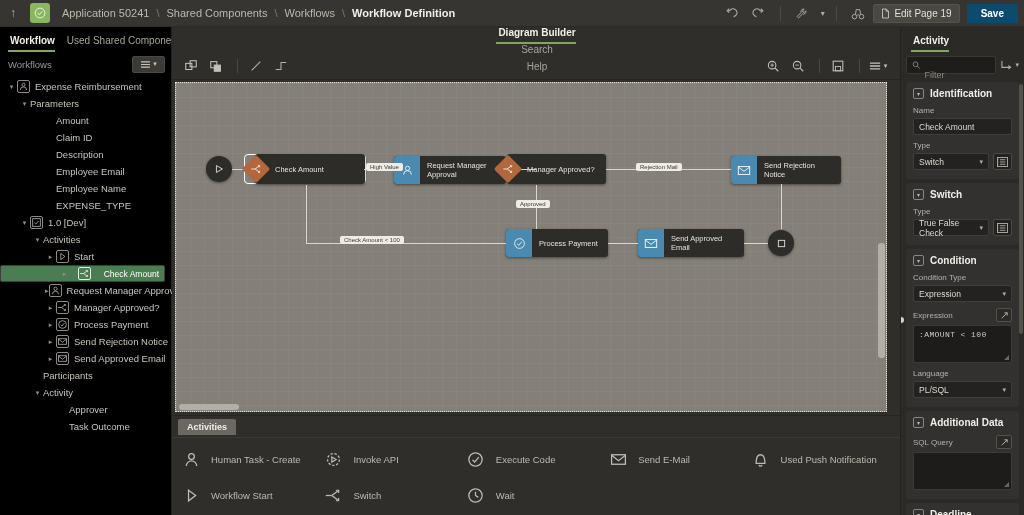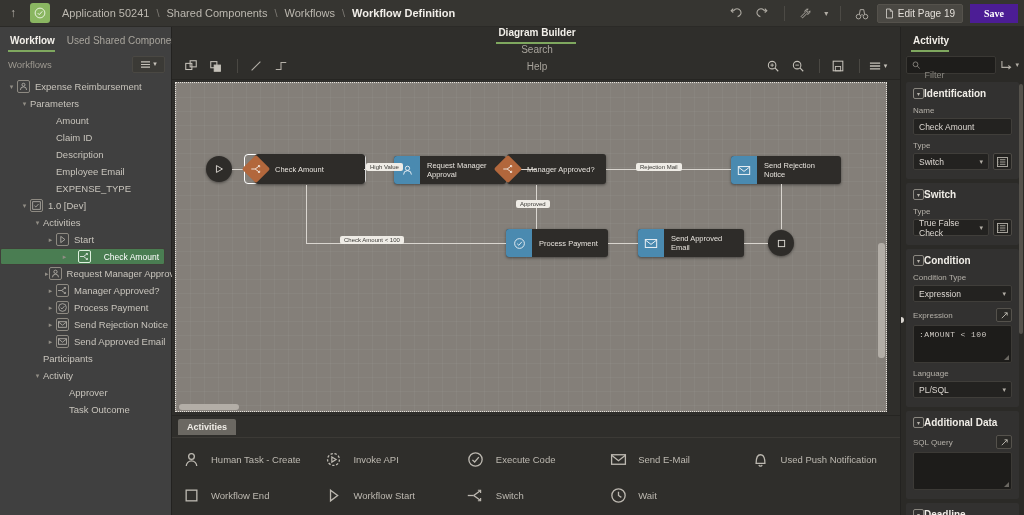--- a/index.html
+++ b/index.html
@@ -36,29 +36,29 @@
     width: 26px; height: 22px; display: flex; align-items: center; justify-content: center;
     color: #b0aca4; cursor: pointer; font-size: 13px;
   }
   .tdivider { width: 1px; height: 15px; background: #4c4a45; margin: 0 6px; }
   .btn-edit {
     display: flex; align-items: center; gap: 4px;
     background: #4a4843; border: 1px solid #55524c; border-radius: 2px;
     height: 19px; padding: 0 7px; font-size: 10px; color: #e2ded8; cursor: pointer;
   }
   .btn-save {
-    background: #4c1d95; border-radius: 0; height: 19px; padding: 0 14px;
+    background: #0c4a6e; border-radius: 0; height: 19px; padding: 0 14px;
     font-size: 10px; font-weight: bold; color: #fff; cursor: pointer;
-    display: flex; align-items: center; margin-left: 5px; font-family: Liberation Serif, serif;
+    display: flex; align-items: center; margin-left: 5px;
   }
 
   
   .left-panel {
     position: absolute; left: 0; top: 27px; width: 172px; height: 488px;
-    background: #404040; border-right: 1px solid #232220;
+    background: #000000; border-right: 1px solid #232220;
   }
   .tabrow { display: flex; height: 25px; align-items: flex-end; padding-left: 8px; gap: 0; }
   .tab {
     font-size: 10px; padding: 0 10px 6px 2px; color: #a8a49c; cursor: pointer;
     position: relative; white-space: nowrap;
   }
   .tab.active { color: #f2efe9; font-weight: bold; }
   .tab.active::after {
     content: ''; position: absolute; left: 0; right: 10px; bottom: 0;
     height: 2px; background: #7fa85f;
@@ -186,21 +186,21 @@
     flex: 1; height: 18px; background: #1e1d1b; border: 1px solid #3a3834; border-radius: 2px;
     display: flex; align-items: center; padding: 0 5px; gap: 4px;
   }
   .r-filter input {
     background: transparent; border: 0; outline: 0; color: #d8d4cf; font-size: 9px;
     width: 100%; font-family: "Liberation Sans", sans-serif; margin-top: 20px;
   }
   .r-filter input::placeholder { color: #8a8780; }
   .r-dd { display: flex; align-items: center; gap: 2px; color: #b2aea6; cursor: pointer; }
   .sect { background: #323130; margin: 4px 5px 0 5px; border-radius: 2px; padding: 6px 7px 9px 7px; }
-  .sect-head { display: flex; align-items: center; margin-bottom: 7px; }
+  .sect-head { display: flex; align-items: center; gap: 6px; margin-bottom: 7px; }
   .sect-chk {
     width: 11px; height: 11px; border: 1px solid #8a8780; border-radius: 2px;
     display: flex; align-items: center; justify-content: center; color: #b9b5ad; font-size: 6px;
     cursor: pointer; flex: 0 0 auto;
   }
   .sect-title { font-size: 10px; font-weight: bold; color: #f0ede7; }
   .fld-label { font-size: 8px; color: #b5b1a9; margin: 6px 0 3px 0; }
   .fld-label.first { margin-top: 0; }
   .inp {
     height: 17px; background: #232220; border: 1px solid #403e3a; border-radius: 2px;
@@ -345,20 +345,25 @@
         </div>
         <div class="trow">
           <div style="width:45px;flex:0 0 auto;"></div>
           <div class="tchev"></div>
           <span>Description</span>
         </div>
         <div class="trow">
           <div style="width:45px;flex:0 0 auto;"></div>
           <div class="tchev"></div>
           <span>Employee Email</span>
+        </div>
+        <div class="trow">
+          <div style="width:45px;flex:0 0 auto;"></div>
+          <div class="tchev"></div>
+          <span>Employee Name</span>
         </div>
         <div class="trow">
           <div style="width:45px;flex:0 0 auto;"></div>
           <div class="tchev"></div>
           <span>EXPENSE_TYPE</span>
         </div>
         <div class="trow">
           <div style="width:19px;flex:0 0 auto;"></div>
           <div class="tchev">▾</div>
           <div class="ticon-sq">
@@ -691,28 +696,20 @@
             <span>Send E-Mail</span>
           </div>
           <div class="pal-item">
             <span class="pal-ico">
               <svg width="19" height="19" viewBox="0 0 16 16">
                 <path d="M4.3 11.3 c0-4 0.6-7.3 3.7-7.3 s3.7 3.3 3.7 7.3 z" fill="none" stroke="#bdb9b1" stroke-width="1.1"></path>
                 <path d="M6.6 12.6 a1.5 1.5 0 0 0 2.8 0" fill="none" stroke="#bdb9b1" stroke-width="1"></path>
               </svg>
             </span>
             <span>Used Push Notification</span>
-          </div>
-          <div class="pal-item">
-            <span class="pal-ico">
-              <svg width="19" height="19" viewBox="0 0 16 16">
-                <rect x="3.5" y="3.5" width="9" height="9" fill="none" stroke="#bdb9b1" stroke-width="1.1"></rect>
-              </svg>
-            </span>
-            <span>Workflow End</span>
           </div>
           <div class="pal-item">
             <span class="pal-ico">
               <svg width="19" height="19" viewBox="0 0 16 16">
                 <path d="M5.5 3.5 L11.5 8 L5.5 12.5 z" fill="none" stroke="#bdb9b1" stroke-width="1.1"></path>
               </svg>
             </span>
             <span>Workflow Start</span>
           </div>
           <div class="pal-item">

